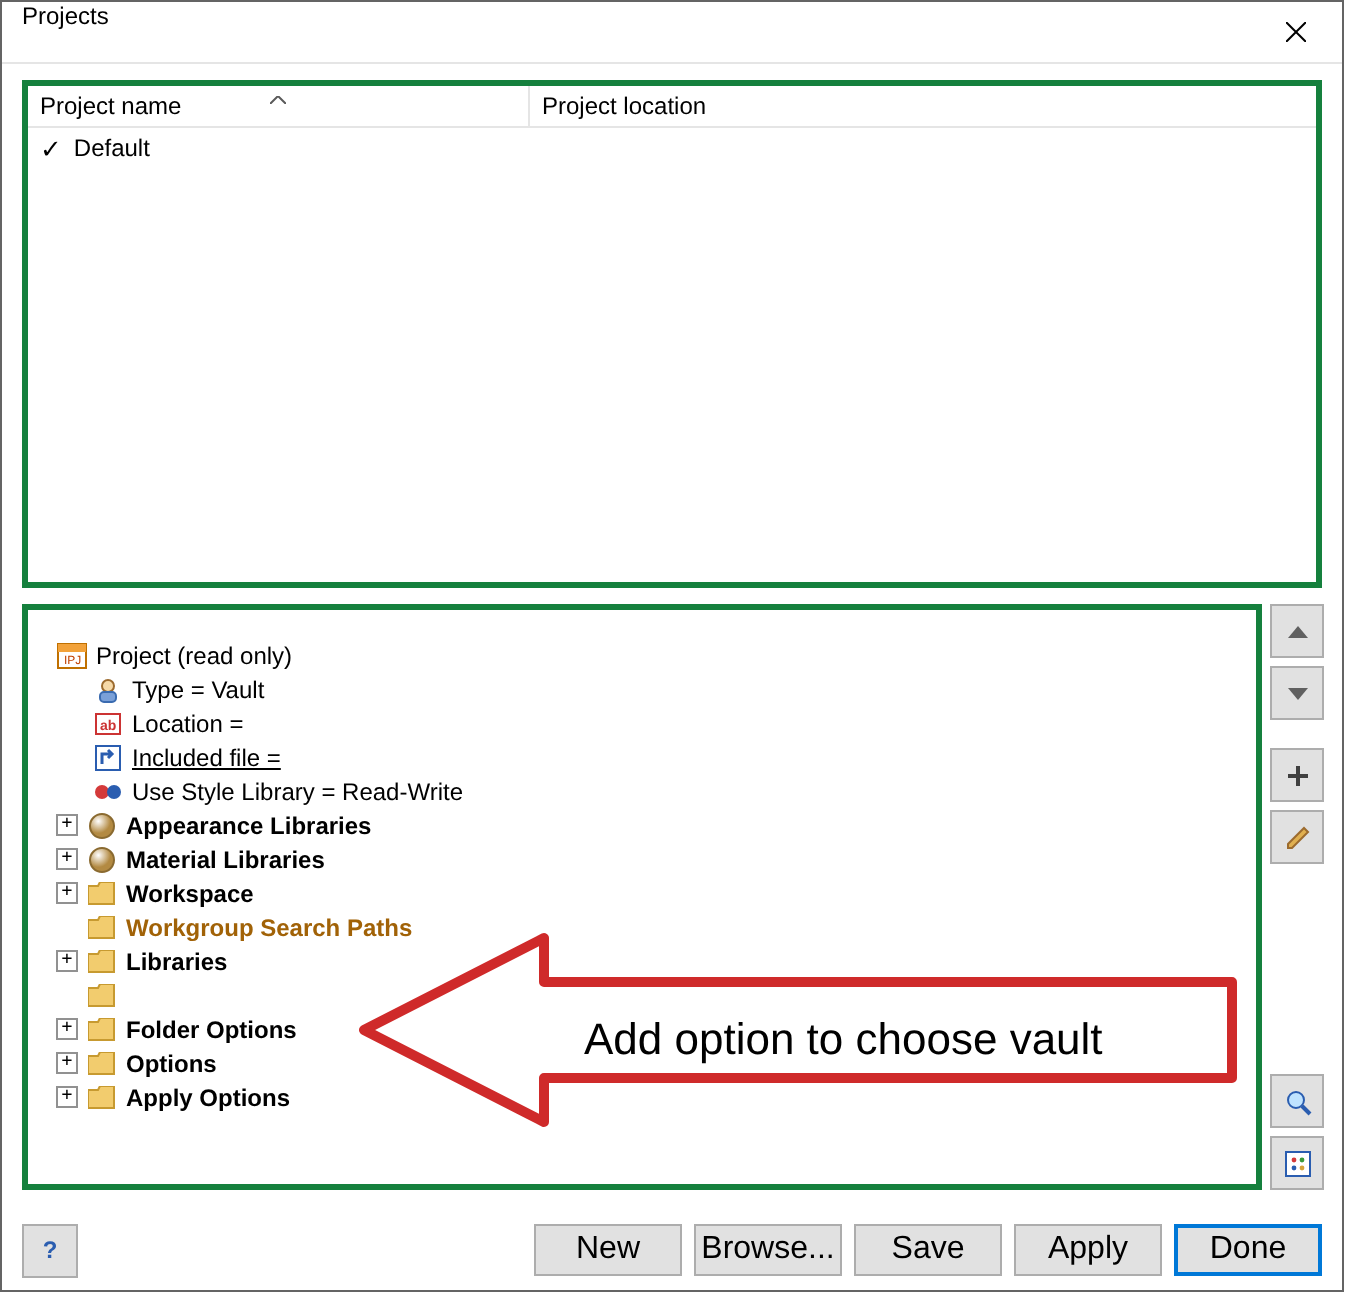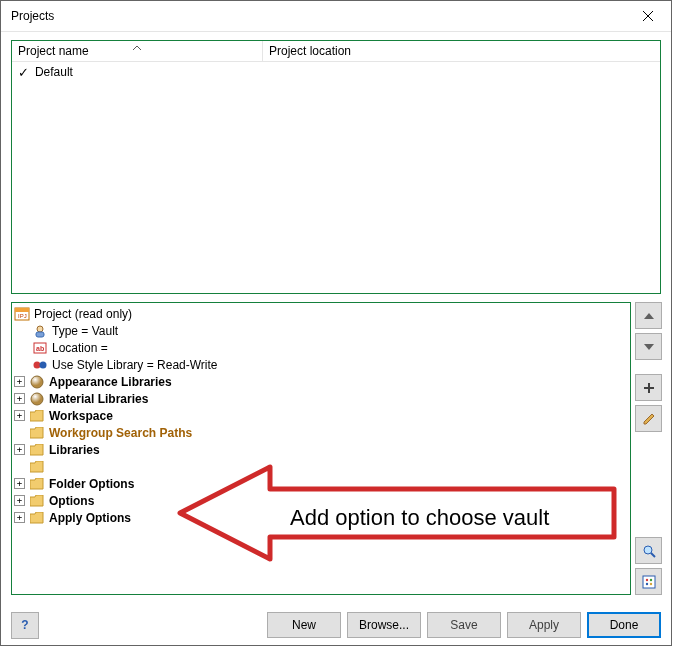--- a/index.html
+++ b/index.html
@@ -1,48 +1,48 @@
 <!DOCTYPE html>
 <html><head>
 <meta charset="utf-8">
 <style>
   html,body{margin:0;padding:0;font-family:"Segoe UI",Tahoma,sans-serif;font-size:12px;color:#000;background:#fff}
   .window{width:672px;height:646px;border:1px solid #646464;background:#fff;position:relative;box-sizing:border-box;display:flex;flex-direction:column}
-  .titlebar{height:30px;display:flex;align-items:center;padding:0 0 0 10px;border-bottom:1px solid #e5e5e5}
+  .titlebar{height:30px;display:flex;align-items:flex-start;padding:0 0 0 10px;border-bottom:1px solid #e5e5e5}
   .titlebar .title{font-size:12px;flex:1}
   .close-btn{width:46px;height:30px;display:flex;align-items:center;justify-content:center;cursor:default}
   .close-btn svg{stroke:#000;stroke-width:1}
   .content{flex:1;display:flex;flex-direction:column;padding:8px 10px 10px 10px;gap:8px;min-height:0}
-  .panel{border:1px solid #15803d;background:#fff;box-sizing:border-box}
+  .panel{border:3px solid #15803d;background:#fff;box-sizing:border-box}
   .top-panel{height:254px;display:flex;flex-direction:column}
   .cols{display:flex;height:20px;align-items:center;border-bottom:1px solid #e5e5e5;font-size:12px;cursor:default}
   .col{padding:0 6px;height:100%;display:flex;align-items:center;border-right:1px solid #e5e5e5}
   .col.name{width:238px;position:relative}
   .sort-ind{position:absolute;left:50%;top:-2px;transform:translateX(-50%)}
   .row{display:flex;align-items:center;height:20px;padding-left:6px;gap:6px}
   .check{font-size:13px}
   .bottom-area{flex:1;display:flex;gap:4px;min-height:0}
   .tree-panel{flex:1;overflow:auto;padding:2px 4px 6px 2px;position:relative}
   .side-tools{width:26px;display:flex;flex-direction:column;gap:4px}
   .tbtn{width:25px;height:25px;border:1px solid #adadad;background:#e1e1e1;display:flex;align-items:center;justify-content:center;cursor:default}
   .spacer{flex:1}
-  .tree{list-style:none;margin:0;padding:0}
+  .tree{list-style:none;margin:12px;padding:0}
   .tree ul{list-style:none;margin:0;padding:0 0 0 18px}
   .tree li{white-space:nowrap}
   .node{display:flex;align-items:center;height:17px;gap:4px}
   .expander{width:11px;height:11px;border:1px solid #919191;box-sizing:border-box;display:flex;align-items:center;justify-content:center;font-size:9px;line-height:1;background:#fff;cursor:default;font-family:monospace}
   .expander.none{border:0;background:transparent}
   .ic{width:16px;height:16px;display:inline-flex;align-items:center;justify-content:center}
   .bold{font-weight:700}
   .grey{color:#a16207;font-weight:700}
   .under{text-decoration:underline}
   .footer{height:40px;border-top:0;display:flex;align-items:center;padding:0 10px;gap:6px}
   .help-btn{width:26px;height:25px;border:1px solid #adadad;background:#e1e1e1;display:flex;align-items:center;justify-content:center;cursor:default}
-  .btn{width:72px;height:24px;border:1px solid #adadad;background:#e1e1e1;font-size:12px;display:flex;align-items:center;justify-content:center;cursor:default}
-  .btn.disabled{color:#404040}
+  .btn{width:72px;height:24px;border:1px solid #adadad;background:#e1e1e1;font-size:16px;display:flex;align-items:center;justify-content:center;cursor:default}
+  .btn.disabled{color:#000000}
   .btn.primary{border:1px solid #0078d7;outline:1px solid #0078d7;outline-offset:-2px}
   
   .annot{position:absolute;left:160px;top:160px;pointer-events:none}
   .annot-text{font-size:22px;fill:#000;font-family:"Segoe UI",sans-serif}
 </style>
 </head>
 <body>
 
 <div class="window">
 
@@ -112,20 +112,31 @@
                         <text x="3" y="10" font-size="7" fill="#cc3333" font-weight="bold">ab</text>
                       </svg>
                     </span>
                 <span>Location =</span>
                   </div>
                 </li>
               <li>
                   <div class="node">
                 <span class="ic">
                       <svg width="14" height="14">
+                        <rect x="1" y="1" width="12" height="12" fill="#fff" stroke="#2a5db0"></rect>
+                        <path d="M4 10 L4 5 L9 5 M7 3 L9 5 L7 7" fill="none" stroke="#2a5db0" stroke-width="1.5"></path>
+                      </svg>
+                    </span>
+                <span class="under">Included file =</span>
+                  </div>
+                </li>
+              <li>
+                  <div class="node">
+                <span class="ic">
+                      <svg width="14" height="14">
                         <circle cx="4" cy="7" r="3.5" fill="#d43a3a"></circle>
                         <circle cx="10" cy="7" r="3.5" fill="#2a5db0"></circle>
                       </svg>
                     </span>
                 <span>Use Style Library = Read-Write</span>
                   </div>
                 </li>
             </ul>
           </li>
           <li>

